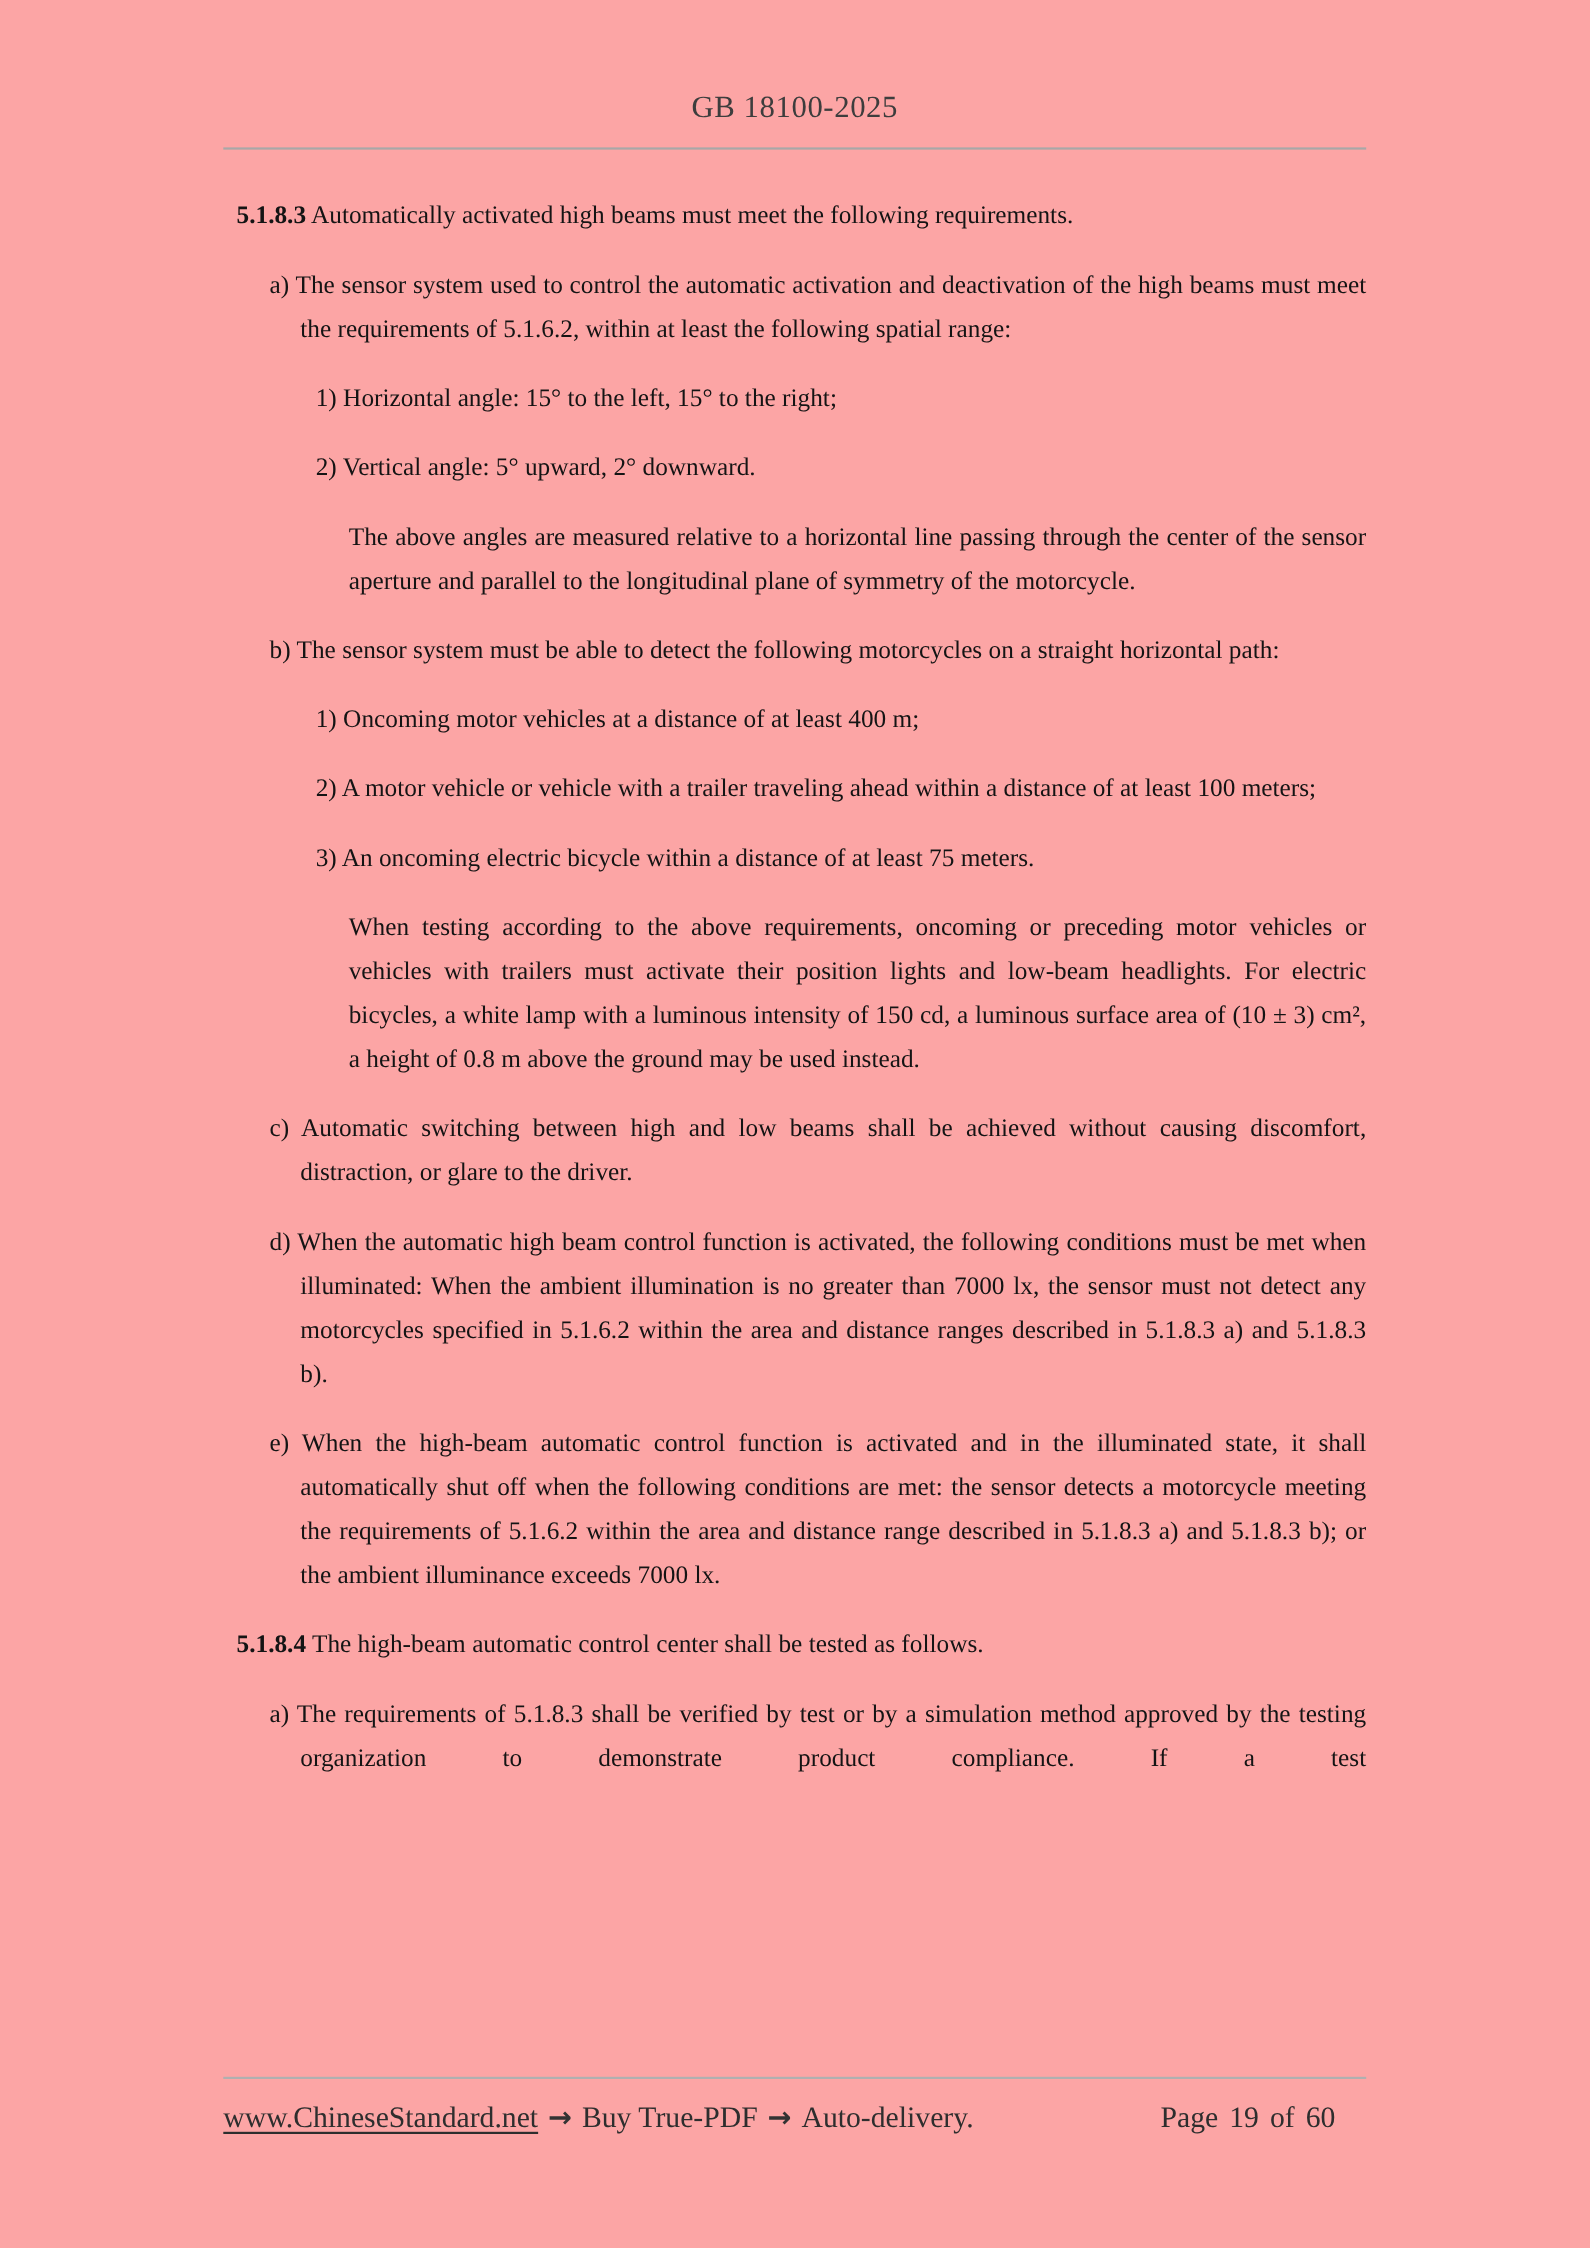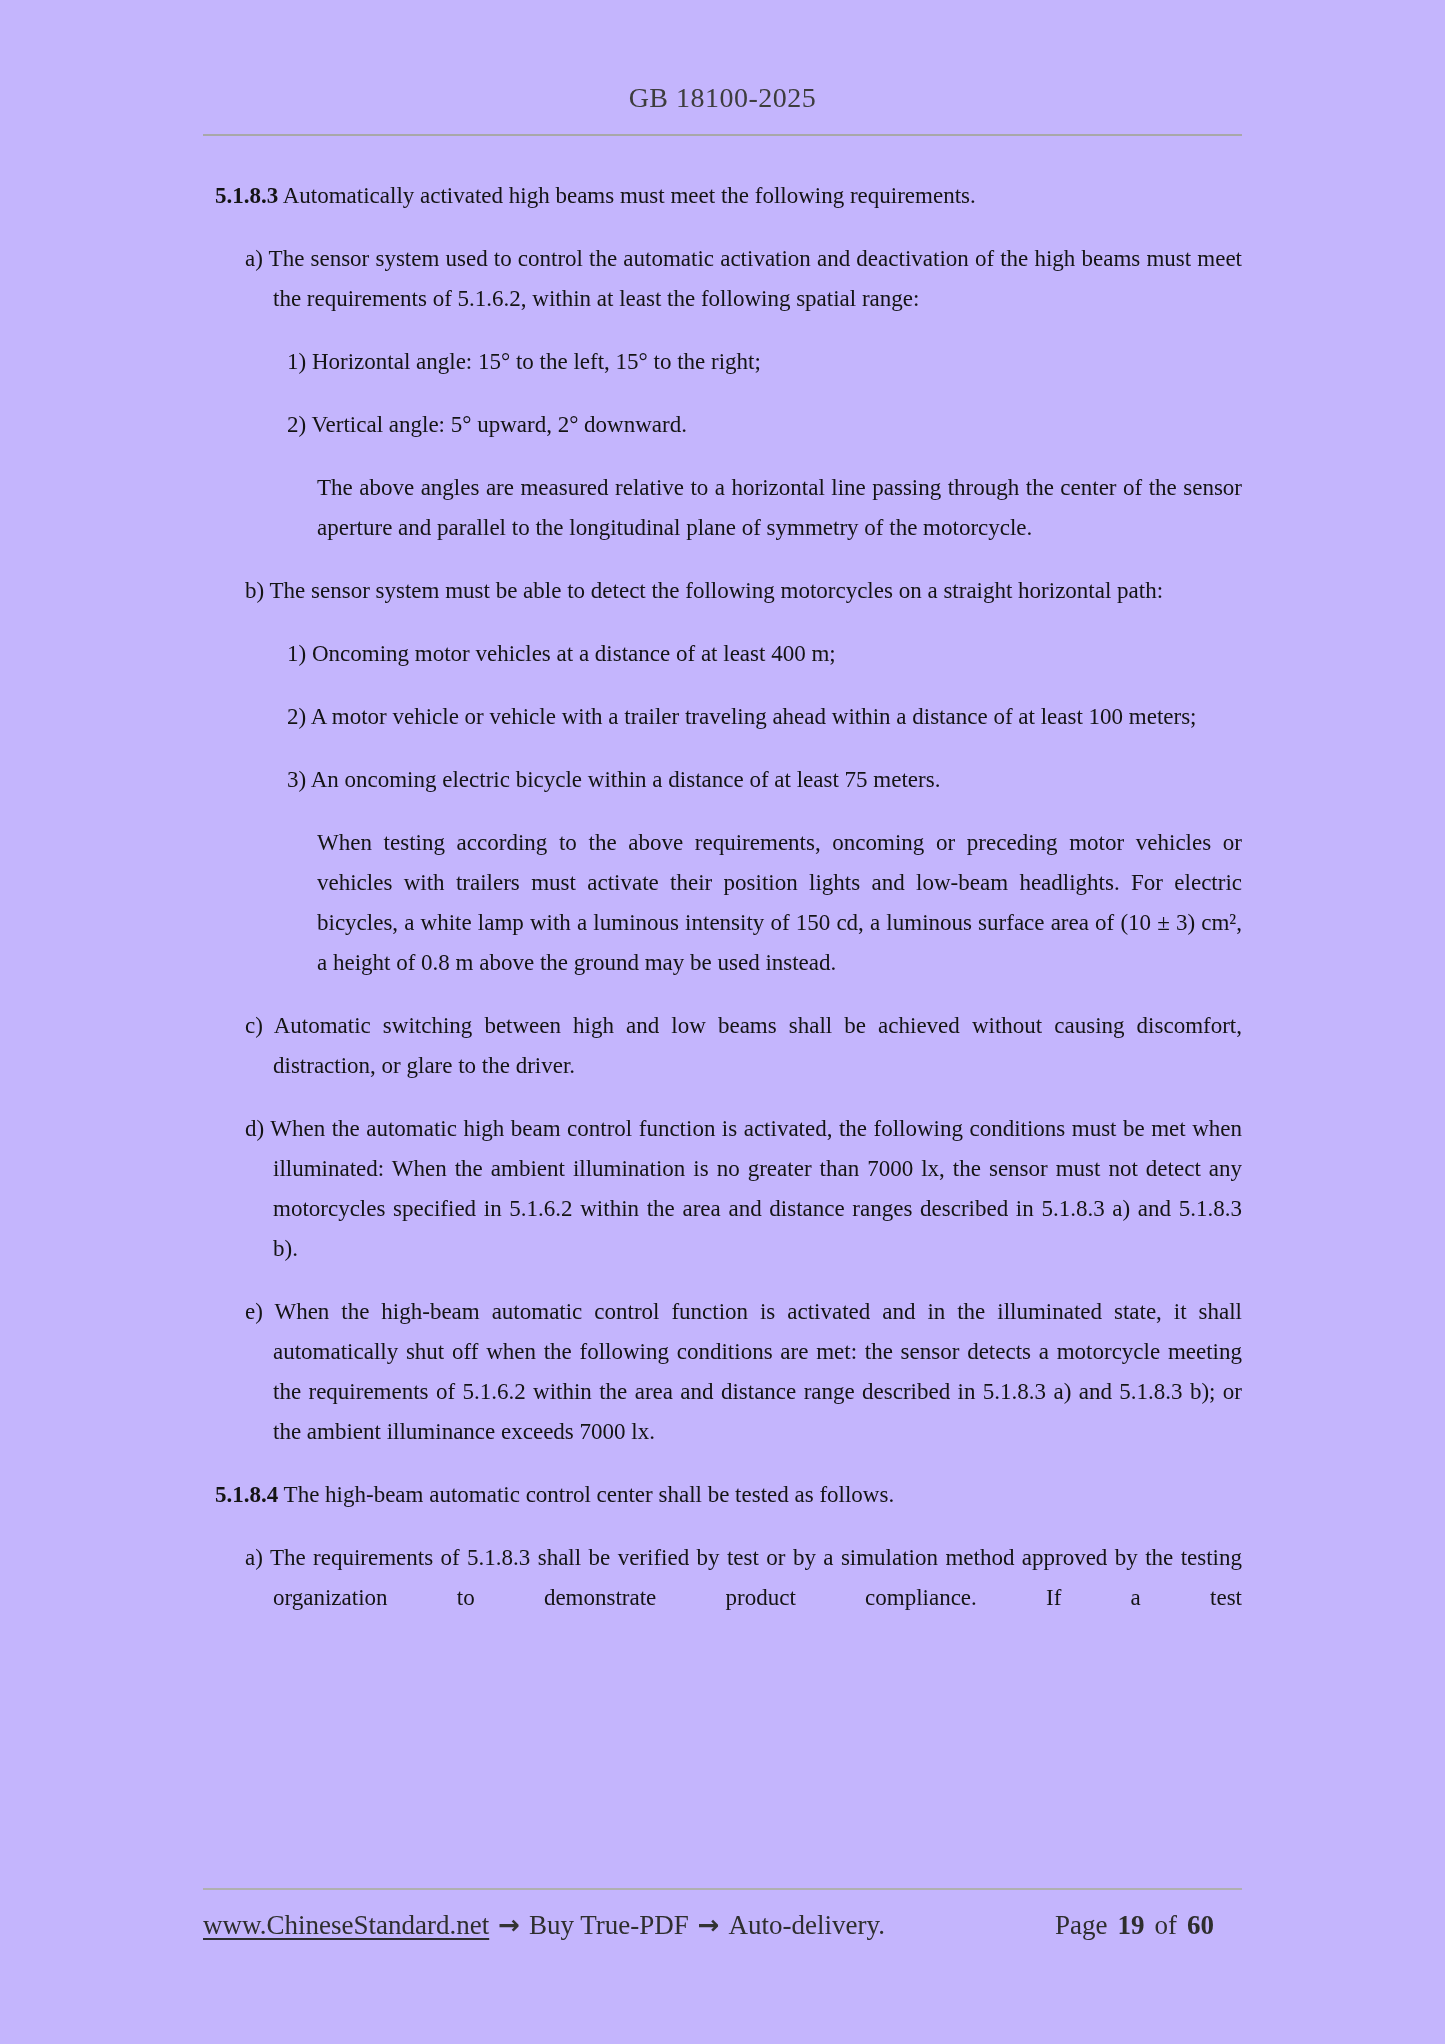--- a/index.html
+++ b/index.html
@@ -1,21 +1,21 @@
 <!DOCTYPE html>
 <html><head>
 <meta charset="utf-8">
 <style>
   * { margin: 0; padding: 0; box-sizing: border-box; }
   html, body { background: #ffffff; }
   .page {
     position: relative;
     width: 1445px;
     height: 2044px;
-    background: #c4b5fd;
+    background: #fca5a5;
     overflow: hidden;
     font-family: "Liberation Serif", "DejaVu Serif", serif;
     color: #141414;
   }
   .page-header {
     padding-top: 82px;
     text-align: center;
     font-size: 28px;
     line-height: 32px;
     color: #3d3d3d;
@@ -82,21 +82,21 @@
     cursor: pointer;
   }
   .footer-arrow {
     font-family: "DejaVu Sans", sans-serif;
     font-weight: bold;
     font-size: 26px;
     color: #333333;
     margin: 0 9px;
   }
   .page-info { white-space: nowrap; padding-right: 22px; }
-  .page-info .num { font-weight: bold; margin: 1px 6px; }
+  .page-info .num { font-weight: normal; margin: 1px 6px; }
   .page-info .lbl { margin: 0 4px; }
 </style>
 </head>
 <body>
 
 <div class="page">
 
   <div class="page-header">
     <span>GB 18100-2025</span>
   </div>

